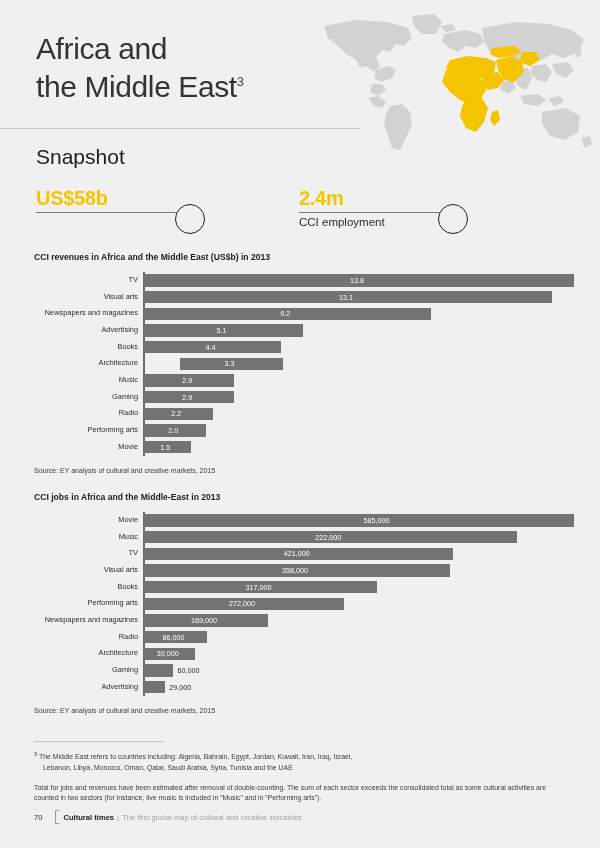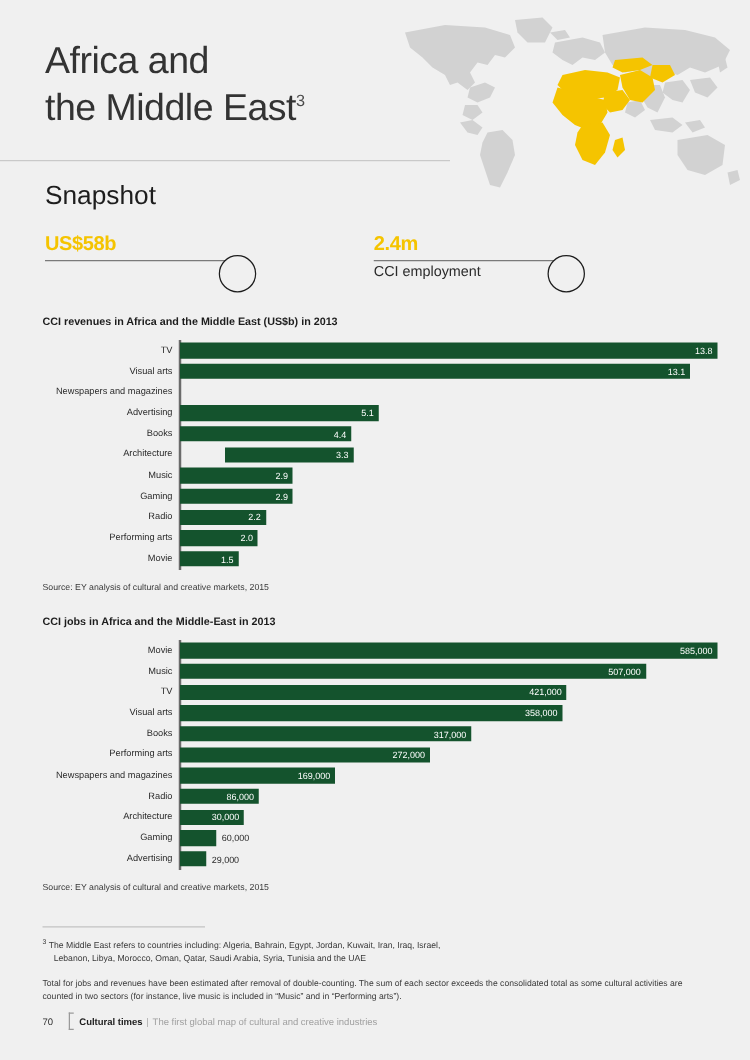--- a/index.html
+++ b/index.html
@@ -68,21 +68,21 @@
   }
 
   .kpi {
     position: absolute;
     width: 185px;
   }
   .kpi#kpi-1 { left: 36px; top: 188px; }
   .kpi#kpi-2 { left: 299px; top: 188px; }
 
   .kpi .kpi-value {
-    font-size: 16px;
+    font-size: 20px;
     font-weight: 700;
     color: #f5c400;
     line-height: 1.05;
     letter-spacing: -0.3px;
   }
   .kpi .kpi-rule {
     width: 154px;
     height: 1px;
     background: #7a7a7a;
     margin-top: 3px;
@@ -144,24 +144,24 @@
   }
   .bar-row .bar-holder {
     position: relative;
     width: 100%;
     height: 12.4px;
     display: flex;
     align-items: center;
   }
   .bar {
     height: 12.4px;
-    background: #14532d;
+    background: #737373;
     display: flex;
     align-items: center;
-    justify-content: flex-end;
+    justify-content: center;
     box-sizing: border-box;
     padding-right: 4px;
     flex: none;
   }
   .bar .val-in {
     font-size: 7.2px;
     color: #ffffff;
     white-space: nowrap;
   }
   .val-out {
@@ -342,20 +342,25 @@
           <div class="bar-row">
             <div class="cat-label">Visual arts</div>
             <div class="bar-holder">
               <div class="bar" style="width: 408.188px;">
                 <span class="val-in">13.1</span>
               </div>
             </div>
           </div>
           <div class="bar-row">
             <div class="cat-label">Newspapers and magazines</div>
+            <div class="bar-holder">
+              <div class="bar" style="width: 286.667px;">
+                <span class="val-in">9.2</span>
+              </div>
+            </div>
           </div>
           <div class="bar-row">
             <div class="cat-label">Advertising</div>
             <div class="bar-holder">
               <div class="bar" style="width: 158.913px;">
                 <span class="val-in">5.1</span>
               </div>
             </div>
           </div>
           <div class="bar-row">
@@ -429,21 +434,21 @@
             <div class="bar-holder">
               <div class="bar" style="width: 430px; padding-left: 39px;">
                 <span class="val-in">585,000</span>
               </div>
             </div>
           </div>
           <div class="bar-row">
             <div class="cat-label">Music</div>
             <div class="bar-holder">
               <div class="bar" style="width: 372.667px;">
-                <span class="val-in">507,000</span>
+                <span class="val-in">222,000</span>
               </div>
             </div>
           </div>
           <div class="bar-row">
             <div class="cat-label">TV</div>
             <div class="bar-holder">
               <div class="bar" style="width: 309.453px;">
                 <span class="val-in">421,000</span>
               </div>
             </div>

